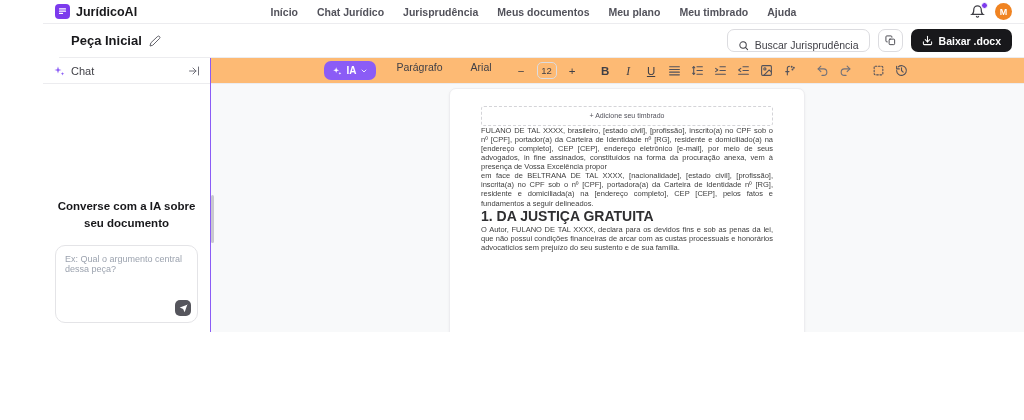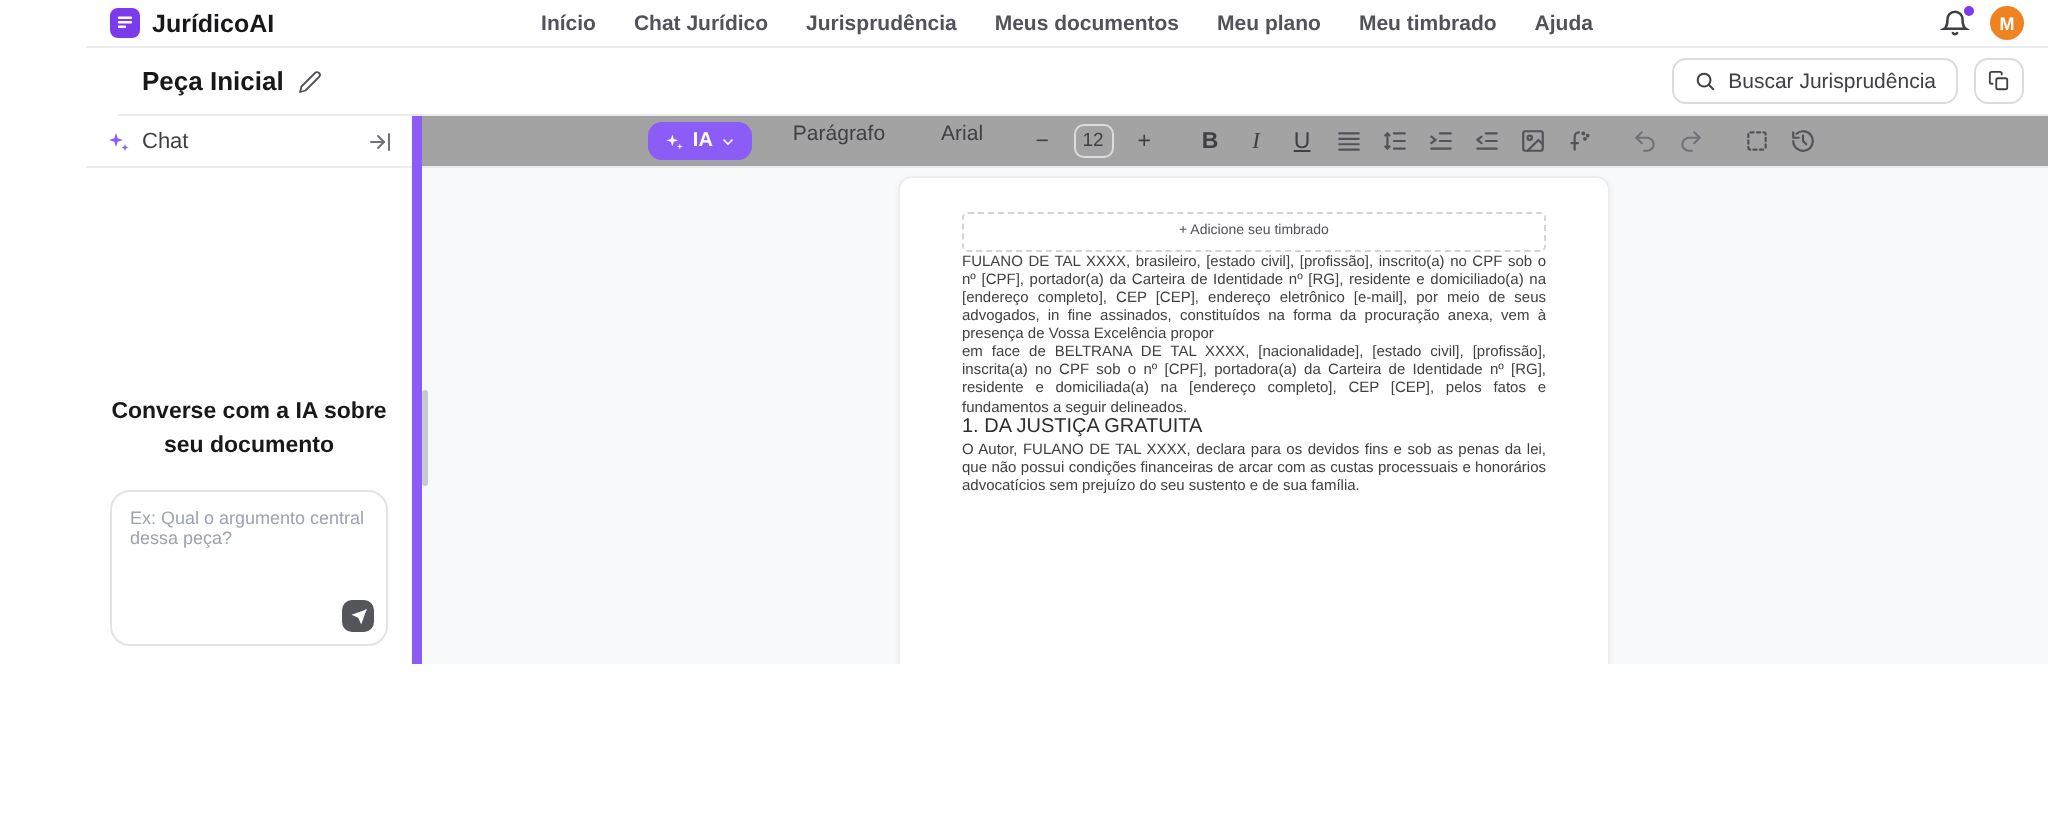--- a/index.html
+++ b/index.html
@@ -22,34 +22,34 @@
                 background:#7c3aed; border:1px solid #fff; }
   .avatar { width:17px; height:17px; border-radius:50%; background:#f08321; color:#fff;
             font-size:9px; font-weight:700; display:flex; align-items:center; justify-content:center; }
 
   
   .header { height:34px; background:#fff; border-bottom:1px solid #ececef; display:flex;
             align-items:center; padding:0 12px;margin-left:16px; }
   .doc-title { font-size:13px; font-weight:700; color:#18181b; }
   .edit-btn { margin-left:7px; display:flex; align-items:center; cursor:pointer; }
   .header-right { margin-left:auto; display:flex; align-items:center; gap:8px; }
-  .btn-outline { height:23px; display:flex; align-items:center; gap:6px; padding:0 10px;
+  .btn-outline { height:23px; display:flex; align-items:flex-end; gap:6px; padding:0 10px;
                  background:#fff; border:1px solid #dcdce0; border-radius:7px; font-size:10.5px;
                  color:#3f3f46; cursor:pointer; white-space:nowrap; }
   .btn-square { width:25px; height:23px; display:flex; align-items:center; justify-content:center;
                 background:#fff; border:1px solid #dcdce0; border-radius:7px; cursor:pointer; }
   .btn-dark { height:23px; display:flex; align-items:center; gap:6px; padding:0 11px;
               background:#18181b; border:none; border-radius:7px; font-size:10.5px; font-weight:600;
               color:#fff; cursor:pointer; white-space:nowrap; }
 
   
   .workspace { display:flex; height:362px; }
 
   
-  .sidebar { width:168px; background:#fff; border-right:5px solid #8b5cf6; display:flex;
+  .sidebar { width:168px; background:#fff; border-right:1px solid #8b5cf6; display:flex;
              flex-direction:column; flex:none; }
   .sidebar-header { height:26px; border-bottom:1px solid #ececef; display:flex; align-items:center;
                     padding:0 10px; }
   .sidebar-header-title { font-size:11px; color:#3f3f46; margin-left:6px; }
   .collapse-btn { margin-left:auto; display:flex; align-items:center; cursor:pointer; }
   .sidebar-body { flex:1; padding:0 12px; display:flex; flex-direction:column; }
   .chat-heading { margin-top:114px; text-align:center; font-size:11.5px; font-weight:700;
                   color:#18181b; line-height:1.45; }
   .chat-input-wrap { position:relative; margin-top:14px; height:78px; background:#fff;
                      border:1px solid #e4e4e7; border-radius:10px; }
@@ -57,21 +57,21 @@
                 padding:8px 9px; font-family:"Liberation Sans","DejaVu Sans",sans-serif;
                 font-size:9px; color:#3f3f46; }
   .chat-input::placeholder { color:#9ca3af; }
   .send-btn { position:absolute; right:6px; bottom:6px; width:16px; height:16px; border:none;
               border-radius:5px; background:#55555c; display:flex; align-items:center;
               justify-content:center; cursor:pointer; }
   .disclaimer { margin-top:13px; font-size:7px; color:#a1a1aa; text-align:center; line-height:1.4; }
 
   
   .main { flex:1; display:flex; flex-direction:column; min-width:0; }
-  .toolbar { height:26px; background:#a3a3a3; border-bottom:1px solid #ececef; display:flex;
+  .toolbar { height:26px; background:#fdba74; border-bottom:1px solid #ececef; display:flex;
              align-items:center; justify-content:center; gap:4px; }
   .ia-btn { height:19px; display:flex; align-items:center; gap:4px; padding:0 8px; margin-right:8px;
             background:#8b5cf6; border:none; border-radius:7px; color:#fff; font-size:10px;
             font-weight:700; cursor:pointer; }
   .tb-select { height:20px; display:flex; align-items:center; gap:14px; padding:0 8px;
                font-size:10.5px; color:#3f3f46; border-radius:5px; cursor:pointer; margin-right:8px;flex-direction:column; }
   .tb-btn { width:19px; height:19px; display:flex; align-items:center; justify-content:center;
             border-radius:5px; cursor:pointer; color:#52525b; }
   .size-box { width:20px; height:17px; border:1px solid #dcdce0; border-radius:5px; font-size:9.5px;
               color:#3f3f46; display:flex; align-items:center; justify-content:center; margin:0 2px; }
@@ -91,21 +91,21 @@
   .letterhead-btn { width:100%; height:20px; background:#fff; border:1px dashed #d4d4d8;
                     border-radius:3px; font-size:7px; color:#52525b; cursor:pointer;
                     font-family:"Liberation Sans","DejaVu Sans",sans-serif; }
   .doc { color:#404040; font-size:7.5px; line-height:1.22; text-align:justify; }
   .doc p { margin:0; }
   .court-heading { margin-top:42px; margin-bottom:12px; }
   .author-par { margin-bottom:34px; }
   .action-title { margin-bottom:26px; text-align:center; font-weight:700; font-size:7.8px;
                   color:#333; letter-spacing:0.2px; }
   .defendant-par { margin-bottom:28px; }
-  .section-heading { margin-bottom:8px; font-weight:400; font-size:10px; color:#2f2f31;
+  .section-heading { margin-bottom:8px; font-weight:700; font-size:14px; color:#2f2f31;
                      text-align:left; }
   svg { display:block; }
 </style>
 </head>
 <body>
 
 <div class="app">
 
   <div class="topnav">
     <div class="brand">
@@ -151,20 +151,28 @@
             <path d="m21 21-4.3-4.3"></path>
         </svg>
         <span>Buscar Jurisprudência</span>
       </button>
       <button class="btn-square">
         <svg width="11" height="11" viewBox="0 0 24 24" fill="none" stroke="#3f3f46" stroke-width="2" stroke-linecap="round">
           <rect x="9" y="9" width="12" height="12" rx="2"></rect>
           <path d="M5 15H4a2 2 0 0 1-2-2V4a2 2 0 0 1 2-2h9a2 2 0 0 1 2 2v1"></path>
         </svg>
       </button>
+      <button class="btn-dark">
+        <svg width="11" height="11" viewBox="0 0 24 24" fill="none" stroke="#fff" stroke-width="2.2" stroke-linecap="round" stroke-linejoin="round">
+          <path d="M21 15v4a2 2 0 0 1-2 2H5a2 2 0 0 1-2-2v-4"></path>
+            <path d="m7 10 5 5 5-5"></path>
+            <path d="M12 15V3"></path>
+        </svg>
+        <span>Baixar .docx</span>
+      </button>
     </div>
   </div>
 
   <div class="workspace">
 
     <div class="sidebar">
       <div class="sidebar-header">
         <svg width="12" height="12" viewBox="0 0 24 24" fill="#8b5cf6">
           <path d="M10 3l1.7 5.3L17 10l-5.3 1.7L10 17l-1.7-5.3L3 10l5.3-1.7Z"></path>
           <path d="M19 14l.9 2.6 2.6.9-2.6.9L19 21l-.9-2.6-2.6-.9 2.6-.9Z"></path>

